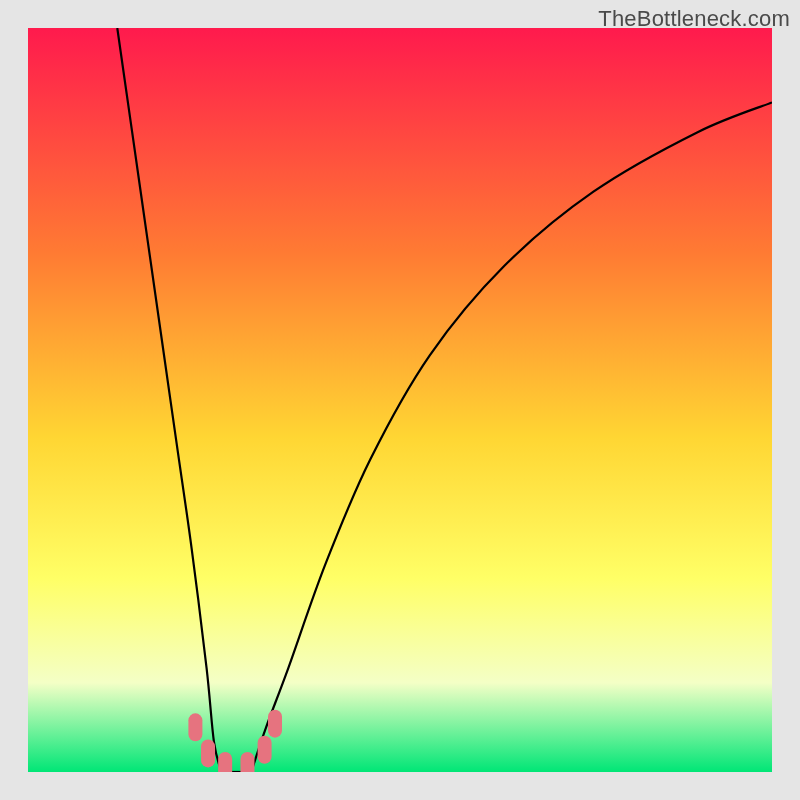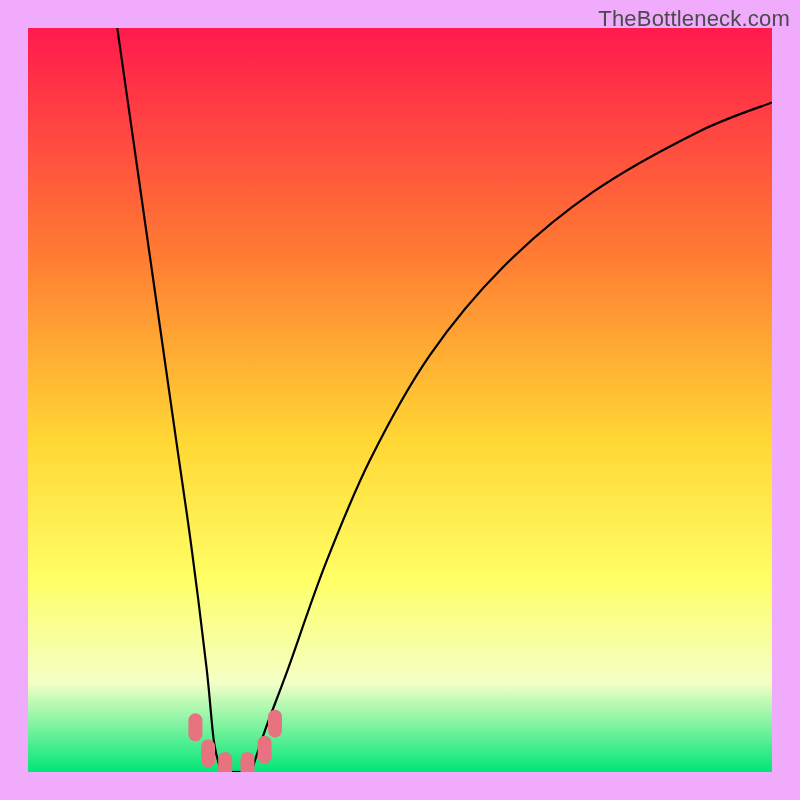--- a/index.html
+++ b/index.html
@@ -8,21 +8,21 @@
     width: 800px;
     height: 800px;
     overflow: hidden;
     background: #000;
     font-family: Arial, Helvetica, sans-serif;
   }
   .frame {
     position: relative;
     width: 800px;
     height: 800px;
-    background: #f0abfc;
+    background: #e5e5e5;
   }
   .watermark {
     position: absolute;
     top: 6px;
     right: 10px;
     color: #4a4a4a;
     font-size: 22px;
     font-weight: 400;
     letter-spacing: 0.2px;
     z-index: 10;

